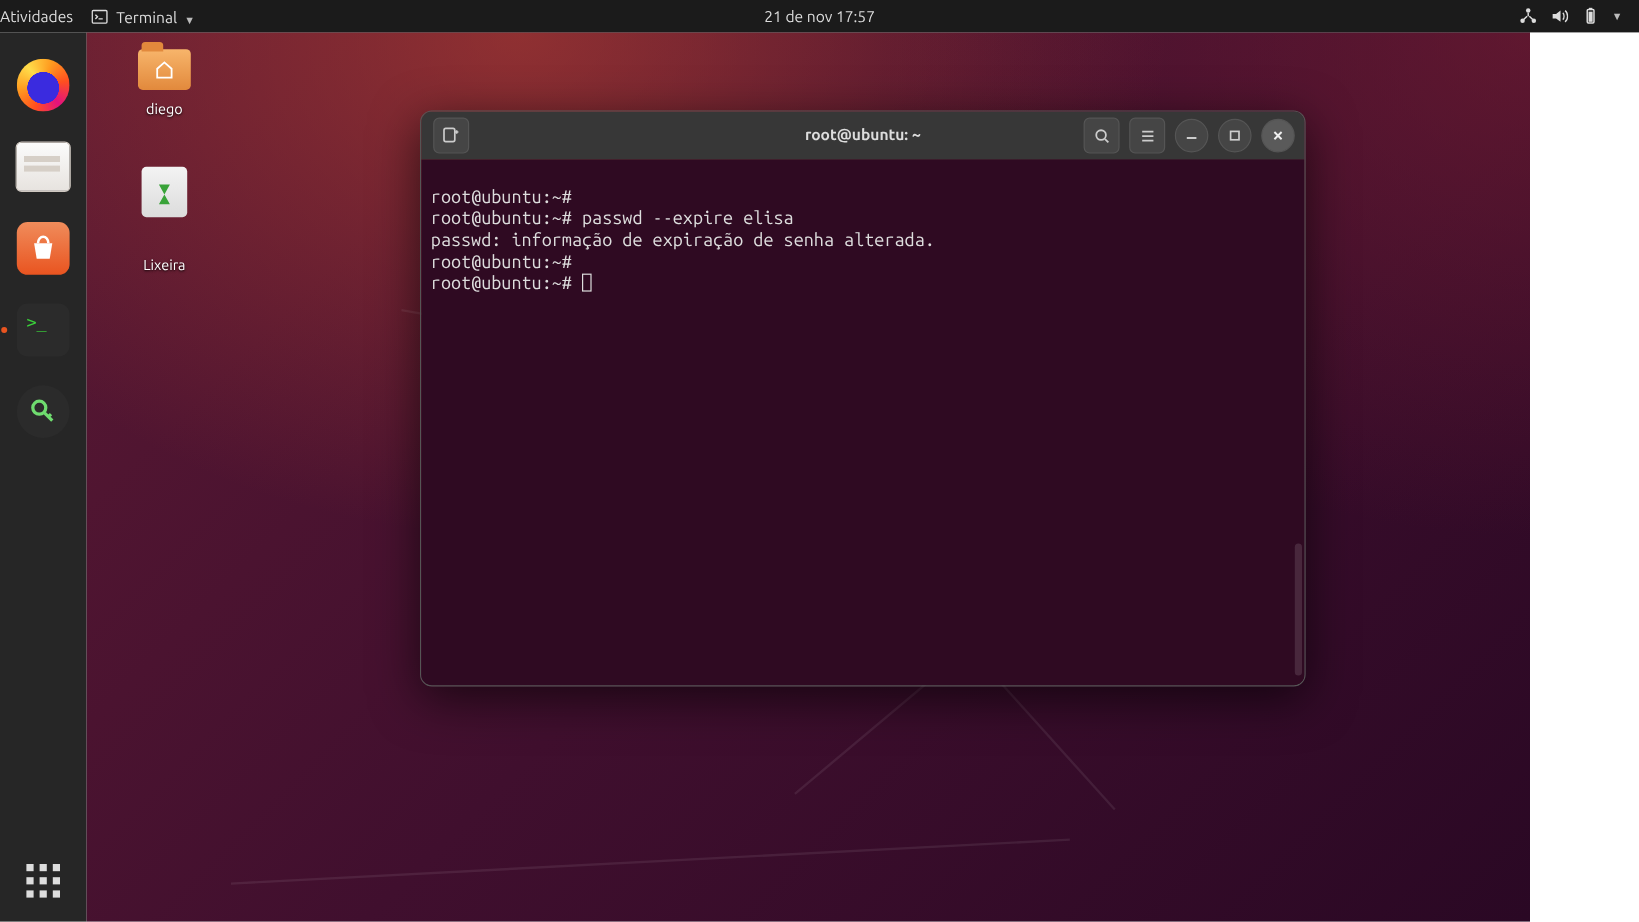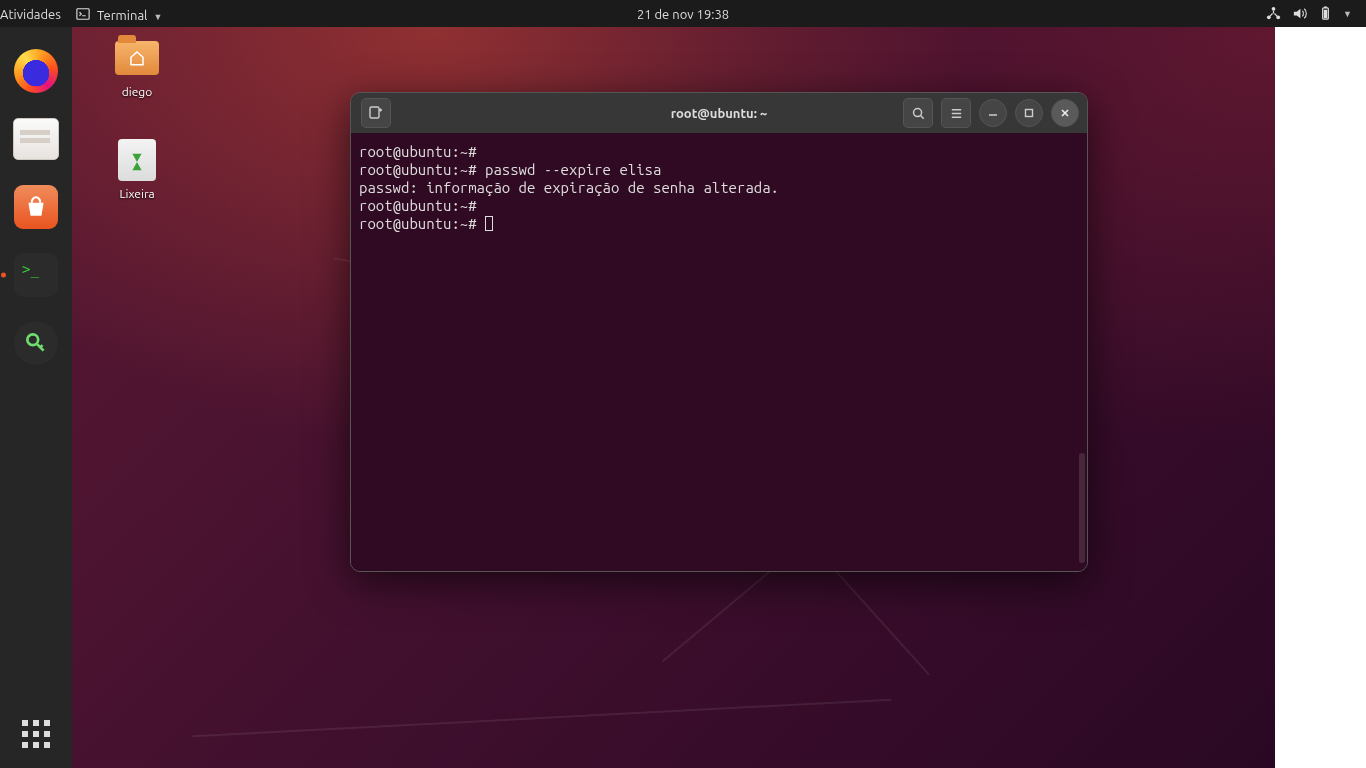--- a/index.html
+++ b/index.html
@@ -35,21 +35,21 @@
   
   .termwin{position:absolute;left:278px;top:65px;width:736px;height:478px;border-radius:10px;overflow:hidden;box-shadow:0 10px 40px rgba(0,0,0,.6);border:1px solid #555;}
   .term-hdr{height:40px;background:#373737;display:flex;align-items:center;color:#ddd;font-size:13px;position:relative;}
   .hdr-left,.hdr-right{display:flex;align-items:center;gap:8px;}
   .hdr-left{padding-left:10px;}
   .hdr-right{position:absolute;right:8px;}
   .hdr-title{position:absolute;left:50%;transform:translateX(-50%);font-weight:700;}
   .hdr-btn{width:28px;height:28px;border-radius:5px;background:#454545;display:flex;align-items:center;justify-content:center;border:1px solid #555;}
   .win-btn{width:26px;height:26px;border-radius:50%;background:#454545;display:flex;align-items:center;justify-content:center;border:1px solid #555;}
   .win-btn.close{background:#5a5a5a;}
-  .term-body{background:#2f0a22;color:#ddd;font-family:"Ubuntu Mono","DejaVu Sans Mono",monospace;font-size:15px;line-height:18px;padding:10px 8px;height:438px;box-sizing:border-box;white-space:pre;position:relative;}
+  .term-body{background:#2f0a22;color:#ddd;font-family:"Ubuntu Mono","DejaVu Sans Mono",monospace;font-size:15px;line-height:18px;padding:22px 8px;height:438px;box-sizing:border-box;white-space:pre;position:relative;}
   .cursor{display:inline-block;width:8px;height:15px;border:1px solid #ddd;box-sizing:border-box;vertical-align:-2px;}
   .scrollbar{position:absolute;right:2px;top:320px;width:6px;height:110px;background:rgba(255,255,255,.12);border-radius:3px;}
   
   .ff{background:radial-gradient(circle at 50% 55%, #3a2bdf 0 40%, transparent 41%),conic-gradient(from -40deg,#ffdc4a,#ff9b1f,#ff4f1f,#e3127e,#ff4f1f,#ff9b1f,#ffdc4a);border-radius:50%;width:44px;height:44px;}
   .files{width:44px;height:40px;background:linear-gradient(#fbfbfb,#e7e3df);border-radius:5px;border:1px solid #cfc8c1;position:relative;}
   .files::after{content:"";position:absolute;left:6px;top:11px;width:30px;height:5px;background:#d6cfc7;box-shadow:0 8px 0 #d6cfc7;}
   .sw{width:44px;height:44px;background:linear-gradient(#f08c5b,#e95420);border-radius:9px;display:flex;align-items:center;justify-content:center;}
   .term-dock{width:44px;height:44px;background:#2b2b2b;border-radius:9px;display:flex;align-items:flex-start;padding:8px;box-sizing:border-box;}
   .term-dock span{color:#3ad13a;font-family:monospace;font-size:14px;}
   .keys{width:44px;height:44px;background:#2b2b2b;border-radius:50%;display:flex;align-items:center;justify-content:center;}
@@ -64,21 +64,21 @@
       <span class="tb-icon">
         <svg viewBox="0 0 16 16" width="14" height="14">
             <rect x="1" y="2" width="14" height="12" rx="1" fill="none" stroke="#ddd" stroke-width="1.3"></rect>
             <path d="M4 6l2 2-2 2M7 10h4" stroke="#ddd" stroke-width="1.3" fill="none"></path>
           </svg>
       </span>
       <span>Terminal</span>
       <span class="tri">▼</span>
     </div>
   </div>
-  <div class="center">21 de nov  19:38</div>
+  <div class="center">21 de nov  17:57</div>
   <div class="right">
     <span class="tb-icon">
       <svg viewBox="0 0 16 16" width="15" height="15">
           <circle cx="8" cy="3" r="2" fill="#ddd"></circle>
           <circle cx="3" cy="12" r="2" fill="#ddd"></circle>
           <circle cx="13" cy="12" r="2" fill="#ddd"></circle>
           <path d="M8 5v3M7 8l-3 3M9 8l3 3" stroke="#ddd" stroke-width="1.3"></path>
         </svg>
     </span>
     <span class="tb-icon">
@@ -149,21 +149,21 @@
   <div class="d-icon" style="left:25px;top:10px;">
     <div class="iconbox">
         <div class="folder-icon folder-home">
       <svg width="18" height="18" viewBox="0 0 24 24">
             <path d="M4 11l8-7 8 7v10H4z" fill="none" stroke="#fff" stroke-width="2"></path>
           </svg>
     </div>
       </div>
     <span>diego</span>
   </div>
-  <div class="d-icon" style="left:25px;top:112px;">
+  <div class="d-icon" style="left:25px;top:112px;gap:28px;">
     <div class="iconbox">
         <div class="trash-icon">
       <svg width="22" height="22" viewBox="0 0 24 24">
             <path d="M7 4l5 9 5-9zM12 13l-5 9h10z" fill="#39a339"></path>
           </svg>
     </div>
       </div>
     <span>Lixeira</span>
   </div>
 

